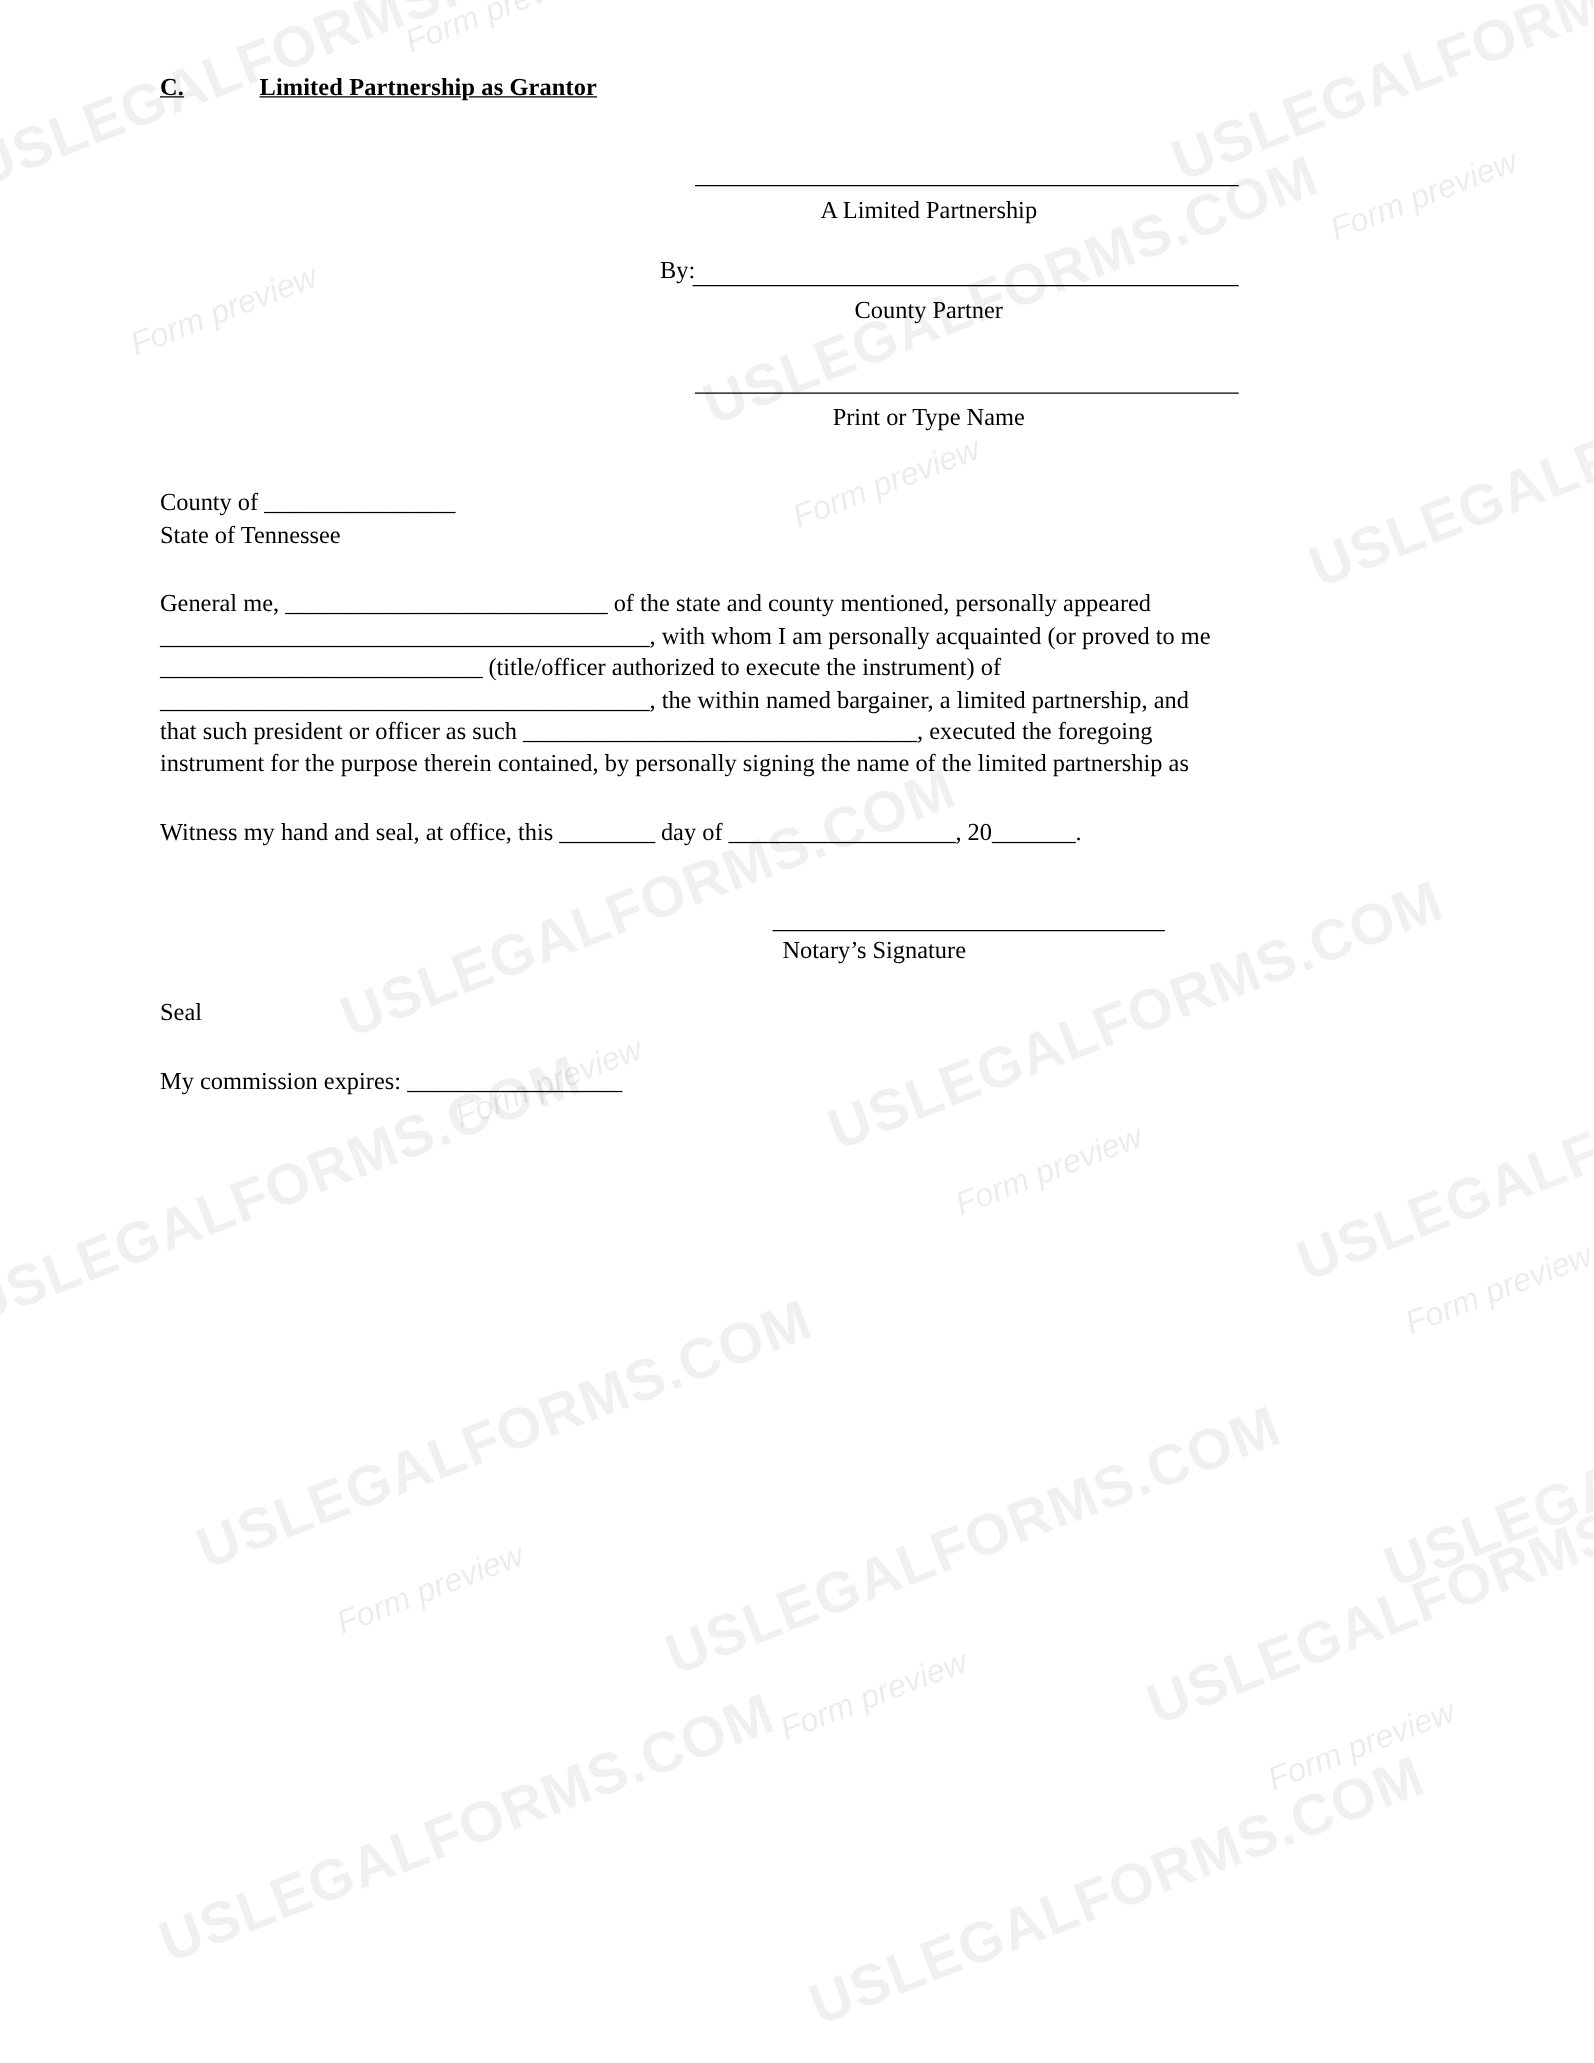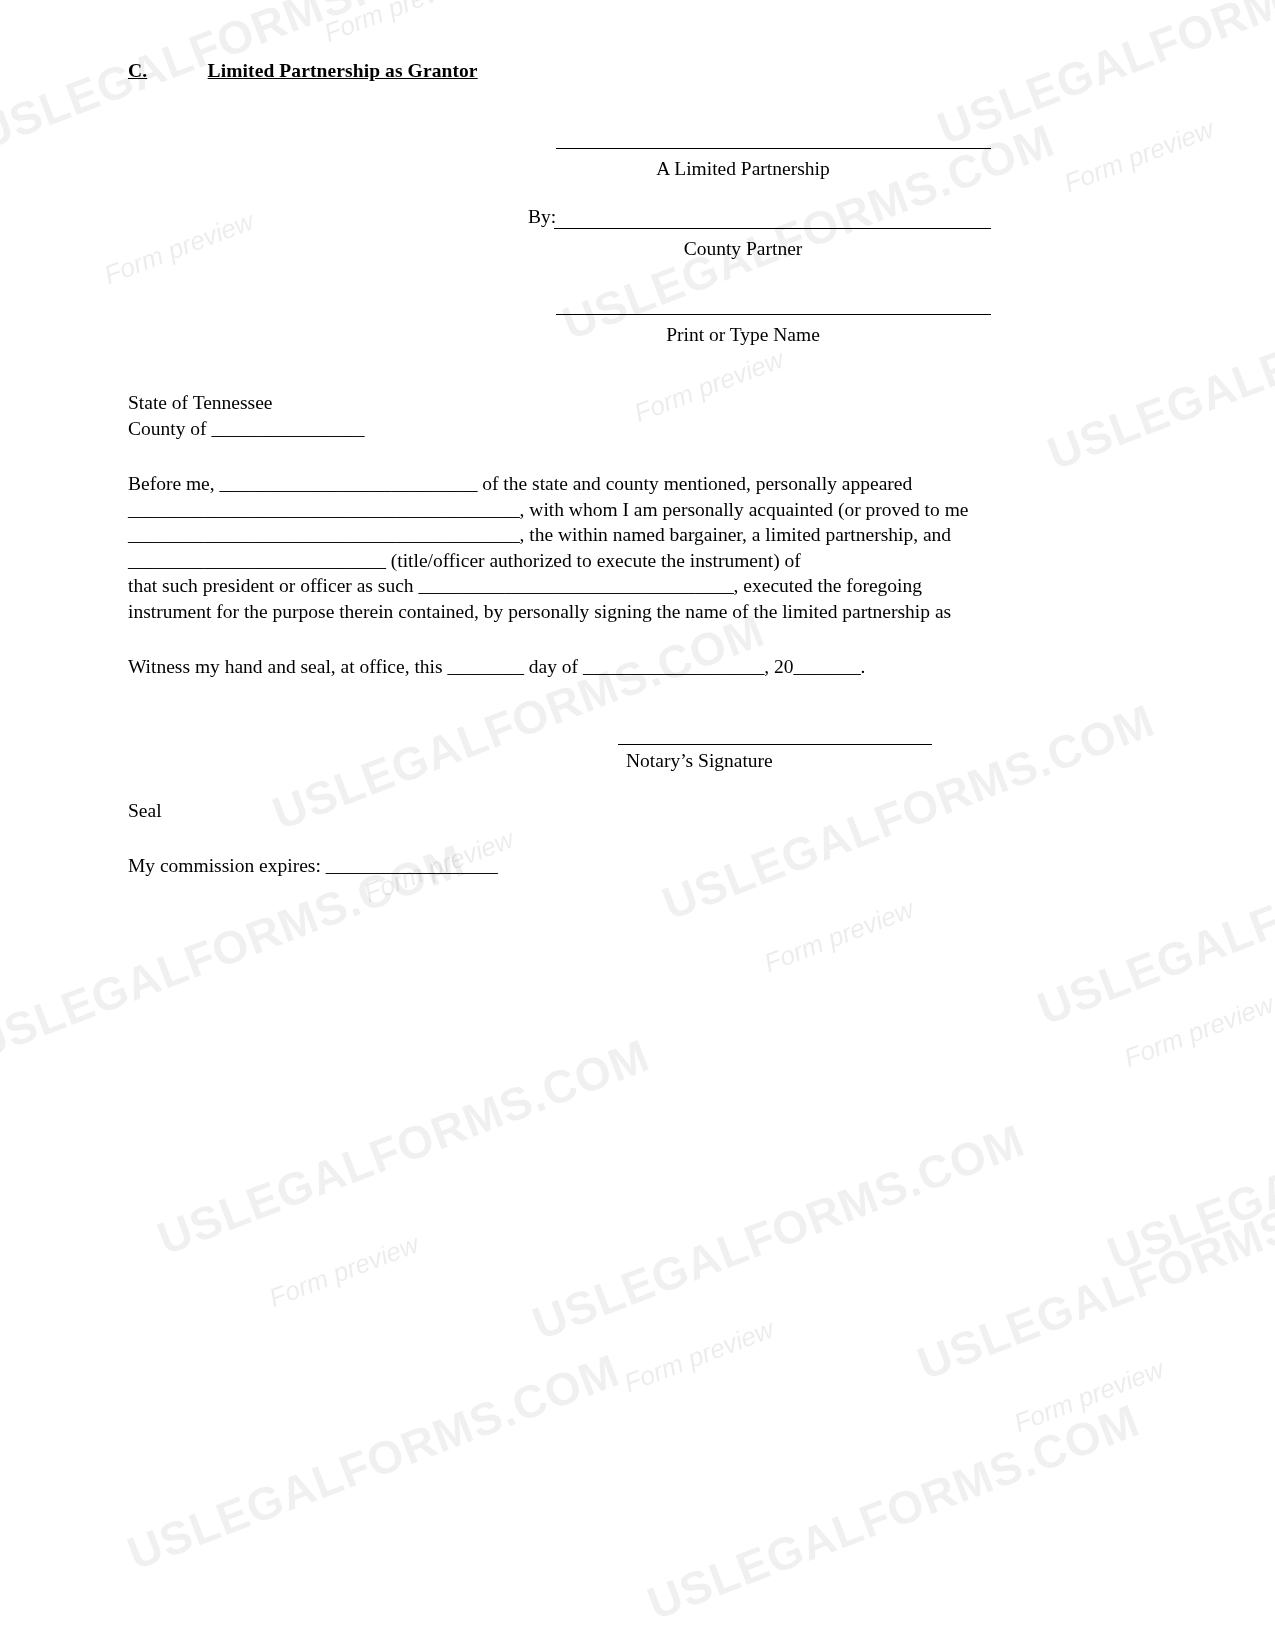--- a/index.html
+++ b/index.html
@@ -199,31 +199,31 @@
 
       <div class="sig-row">
         <div class="sig-line" style="left:428px; top:22px; width:435px;"></div>
       </div>
       <div class="sig-caption" style="padding-left:300px;">Print or Type Name</div>
     </div>
 
     <div class="spacer-lg"></div>
 
     <div class="body-text">
+      <div class="para"><span>County of</span> <span class="blank">________________</span></div>
       <div class="para">State of Tennessee</div>
-      <div class="para"><span>County of</span> <span class="blank">________________</span></div>
     </div>
 
     <div class="spacer-md"></div>
 
     <div class="body-text">
-      <div class="para"><span>Before me, </span><span class="blank">___________________________</span><span> of the state and county mentioned, personally appeared</span></div>
+      <div class="para"><span>General me, </span><span class="blank">___________________________</span><span> of the state and county mentioned, personally appeared</span></div>
       <div class="para"><span class="blank">_________________________________________</span><span>, with whom I am personally acquainted (or proved to me</span></div>
+      <div class="para"><span class="blank">___________________________</span><span> (title/officer authorized to execute the instrument) of</span></div>
       <div class="para"><span class="blank">_________________________________________</span><span>, the within named bargainer, a limited partnership, and</span></div>
-      <div class="para"><span class="blank">___________________________</span><span> (title/officer authorized to execute the instrument) of</span></div>
       <div class="para"><span>that such president or officer as such </span><span class="blank">_________________________________</span><span>, executed the foregoing</span></div>
       <div class="para">instrument for the purpose therein contained, by personally signing the name of the limited partnership as</div>
     </div>
 
     <div class="spacer-md"></div>
 
     <div class="body-text">
       <div class="para"><span>Witness my hand and seal, at office, this </span><span class="blank">________</span><span> day of </span><span class="blank">___________________</span><span>, 20</span><span class="blank">_______</span><span>.</span></div>
     </div>
 

